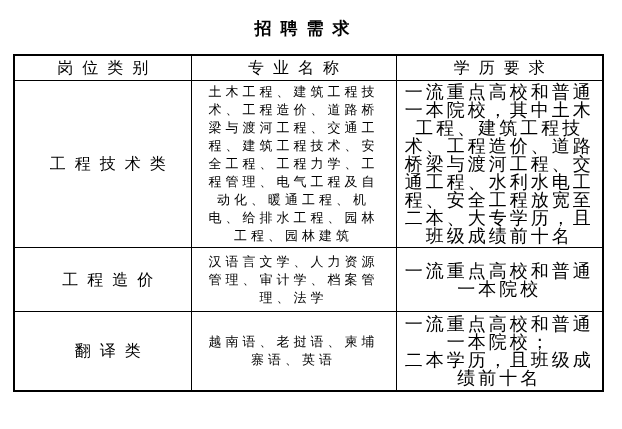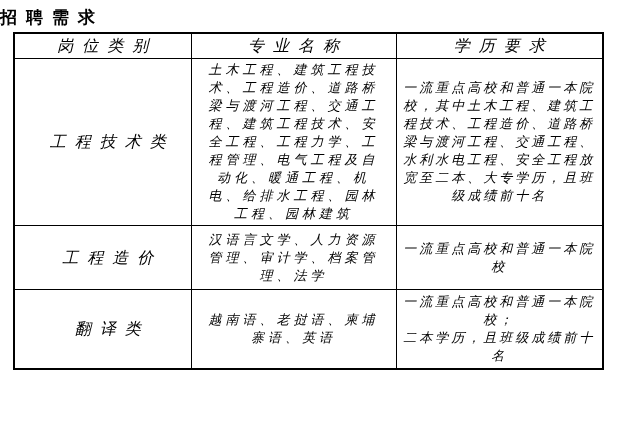--- a/index.html
+++ b/index.html
@@ -14,38 +14,37 @@
     font-family: "Liberation Serif", "DejaVu Serif", serif;
     overflow: hidden;
   }
   .page {
     position: relative;
     width: 622px;
     height: 429px;
     background: #ffffff;
   }
   .doc-title {
-    margin: 0;
+    margin: 11px;
     padding-top: 7px;
     padding-right: 9px; 
     height: 25px;
-    text-align: left;
+    text-align: center;
     font-size: 17px;
     font-weight: bold;
     letter-spacing: 9px;
     line-height: 22px;
     border-radius: 6px;
   }
   table.recruit-table {
     border-collapse: collapse;
     table-layout: fixed;
     margin-left: 13px;
     width: 589px;
     border: 2px solid #000000;
-    font-style: italic;
   }
   col.c1 { width: 177px; }
   col.c2 { width: 205px; }
   col.c3 { width: 207px; }
   th, td {
     border: 1px solid #000000;
     vertical-align: middle;
     text-align: center;
     overflow: hidden;
   }
@@ -69,21 +68,21 @@
   }
   td.maj {
     font-size: 13px;
     line-height: 18px;
     letter-spacing: 4px;
     padding: 2px 10px;
     word-break: normal;
     overflow-wrap: break-word;
   }
   td.edu {
-    font-size: 13px;
+    font-size: 18px;
     line-height: 18px;
     letter-spacing: 3px;
     padding: 2px 5px;
     white-space: pre-line; 
     word-break: normal;
     overflow-wrap: break-word;
   }
 </style>
 </head>
 <body>

